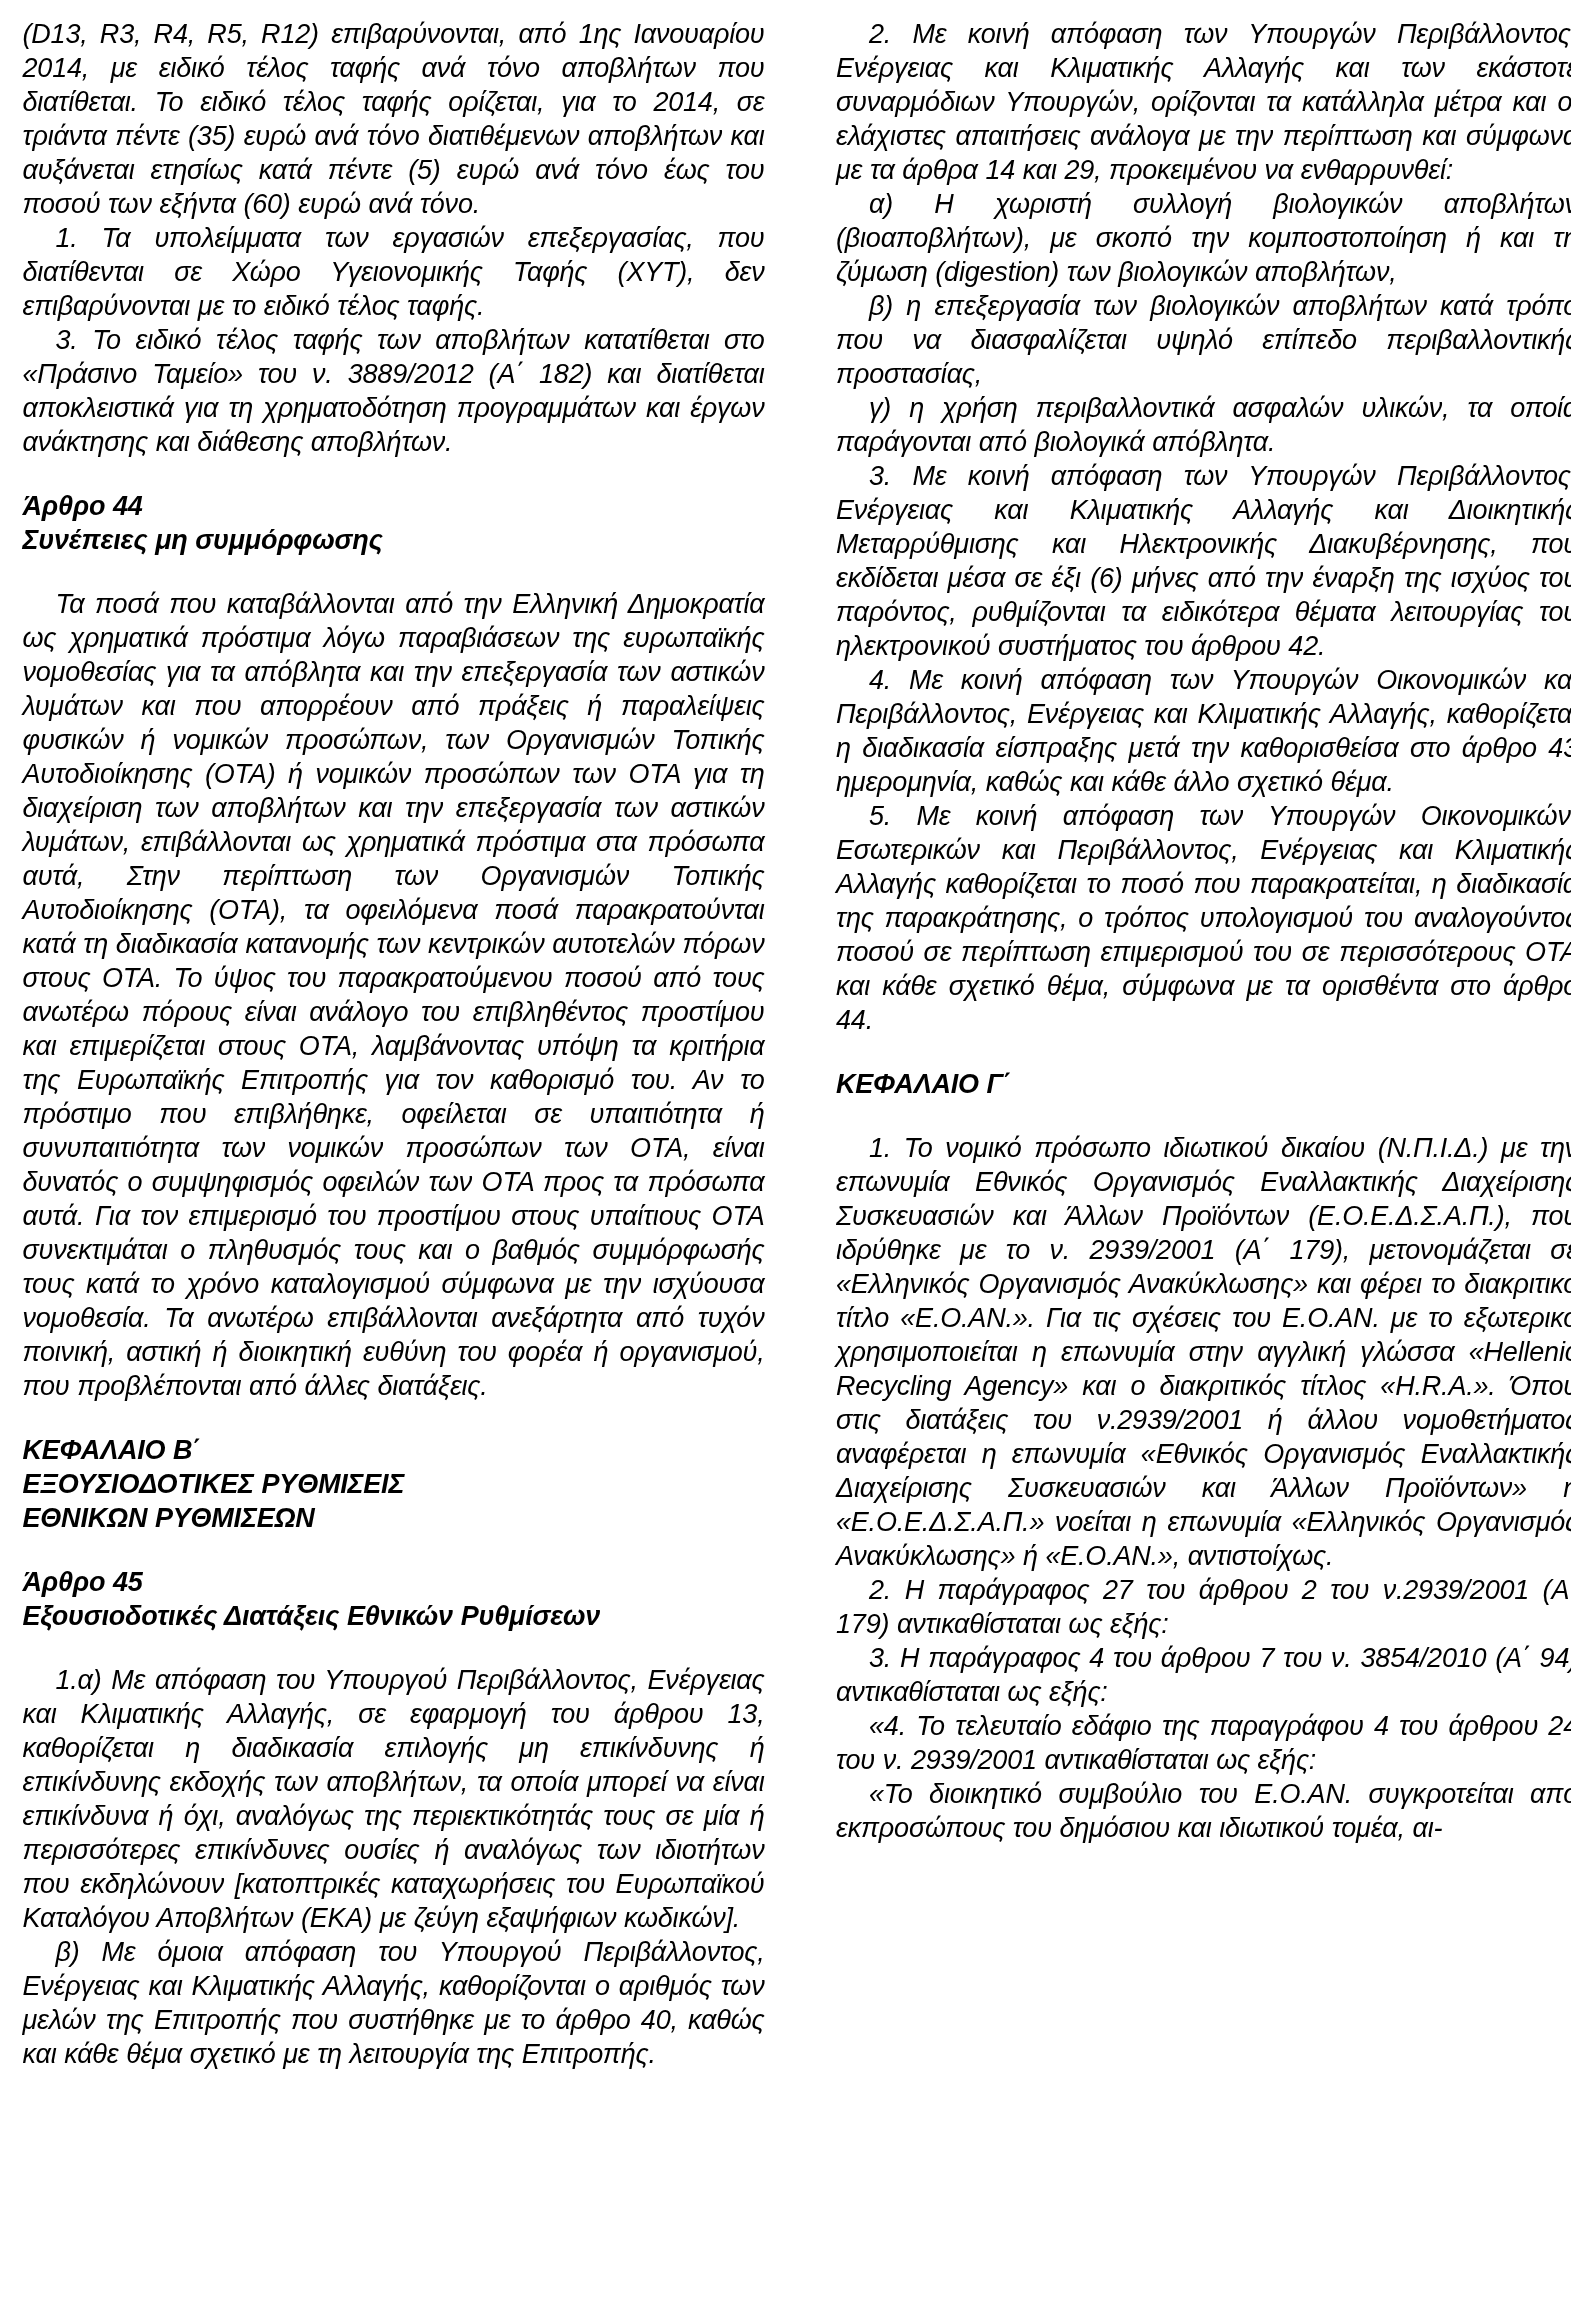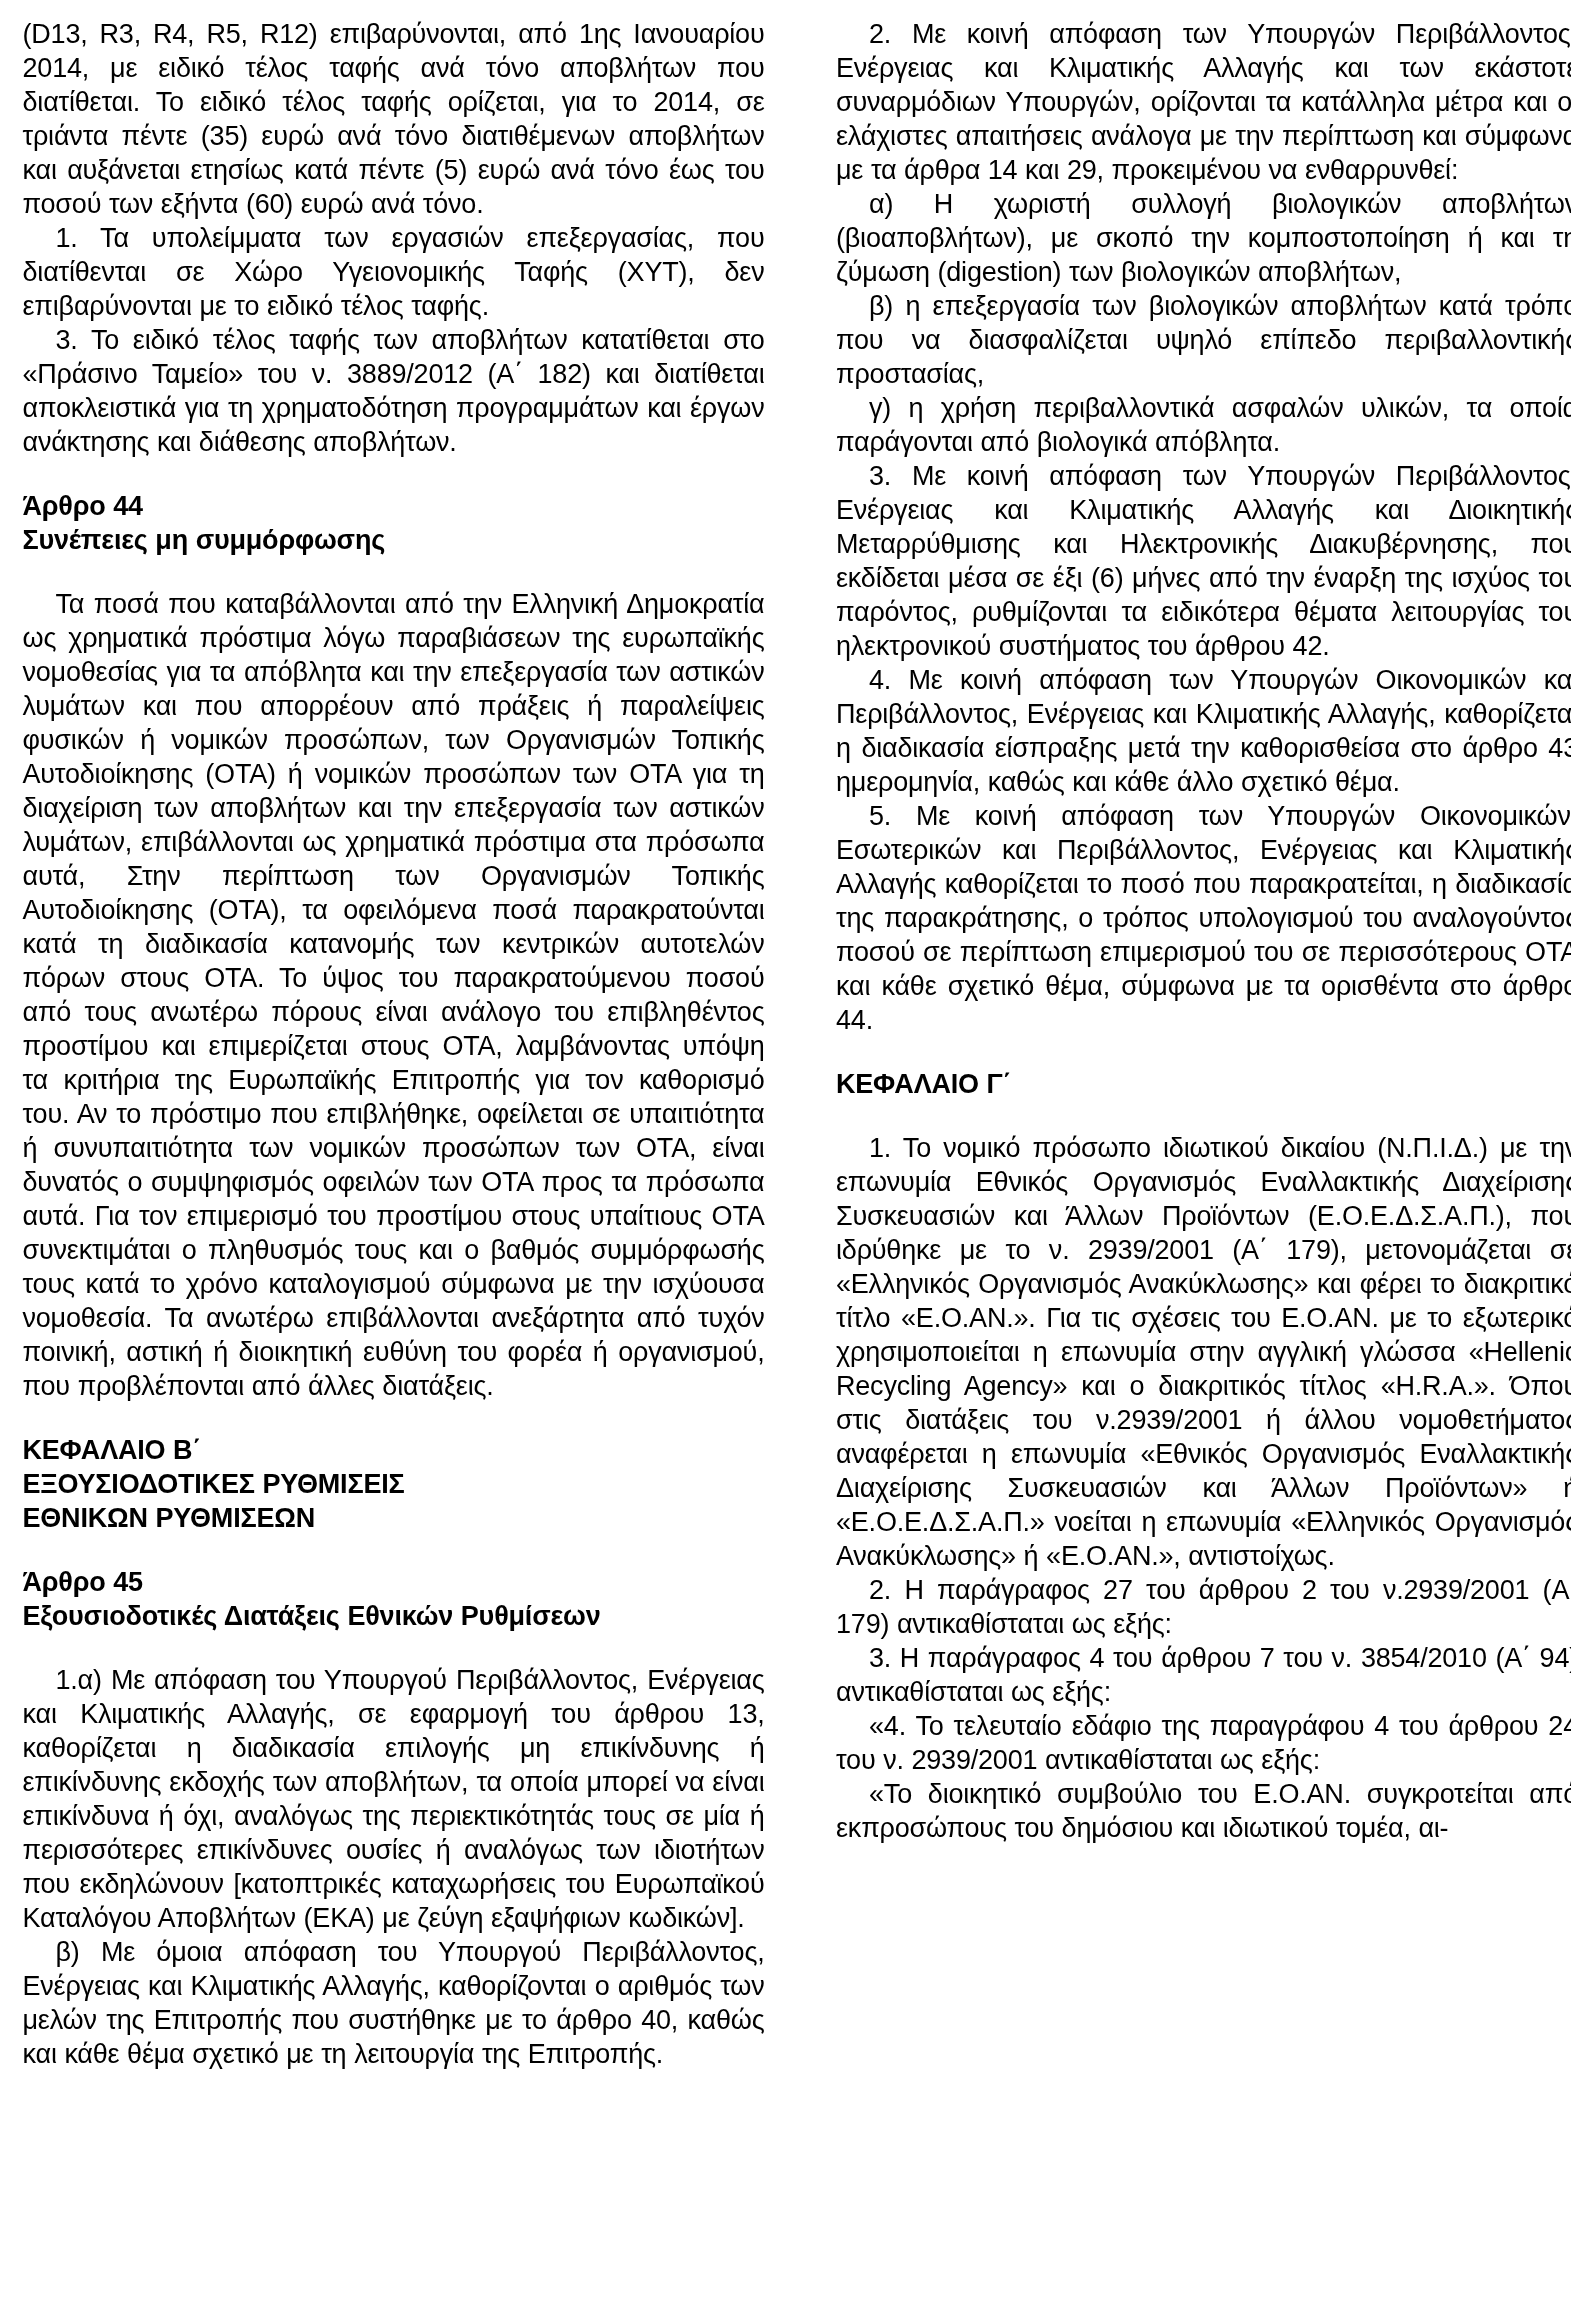--- a/index.html
+++ b/index.html
@@ -9,20 +9,21 @@
     background: #ffffff;
     overflow: hidden;
   }
   .page {
     position: relative;
     width: 1572px;
     height: 1938px;
     background: #ffffff;
     color: #000000;
     font-family: "Liberation Sans", "DejaVu Sans", sans-serif;
+    font-style: italic;
   }
   .col {
     position: absolute;
     top: 16.5px;
     width: 742px;
     font-size: 27px;
     line-height: 34px;
     text-align: justify;
     letter-spacing: -0.2px;
     word-spacing: 0.4px;

